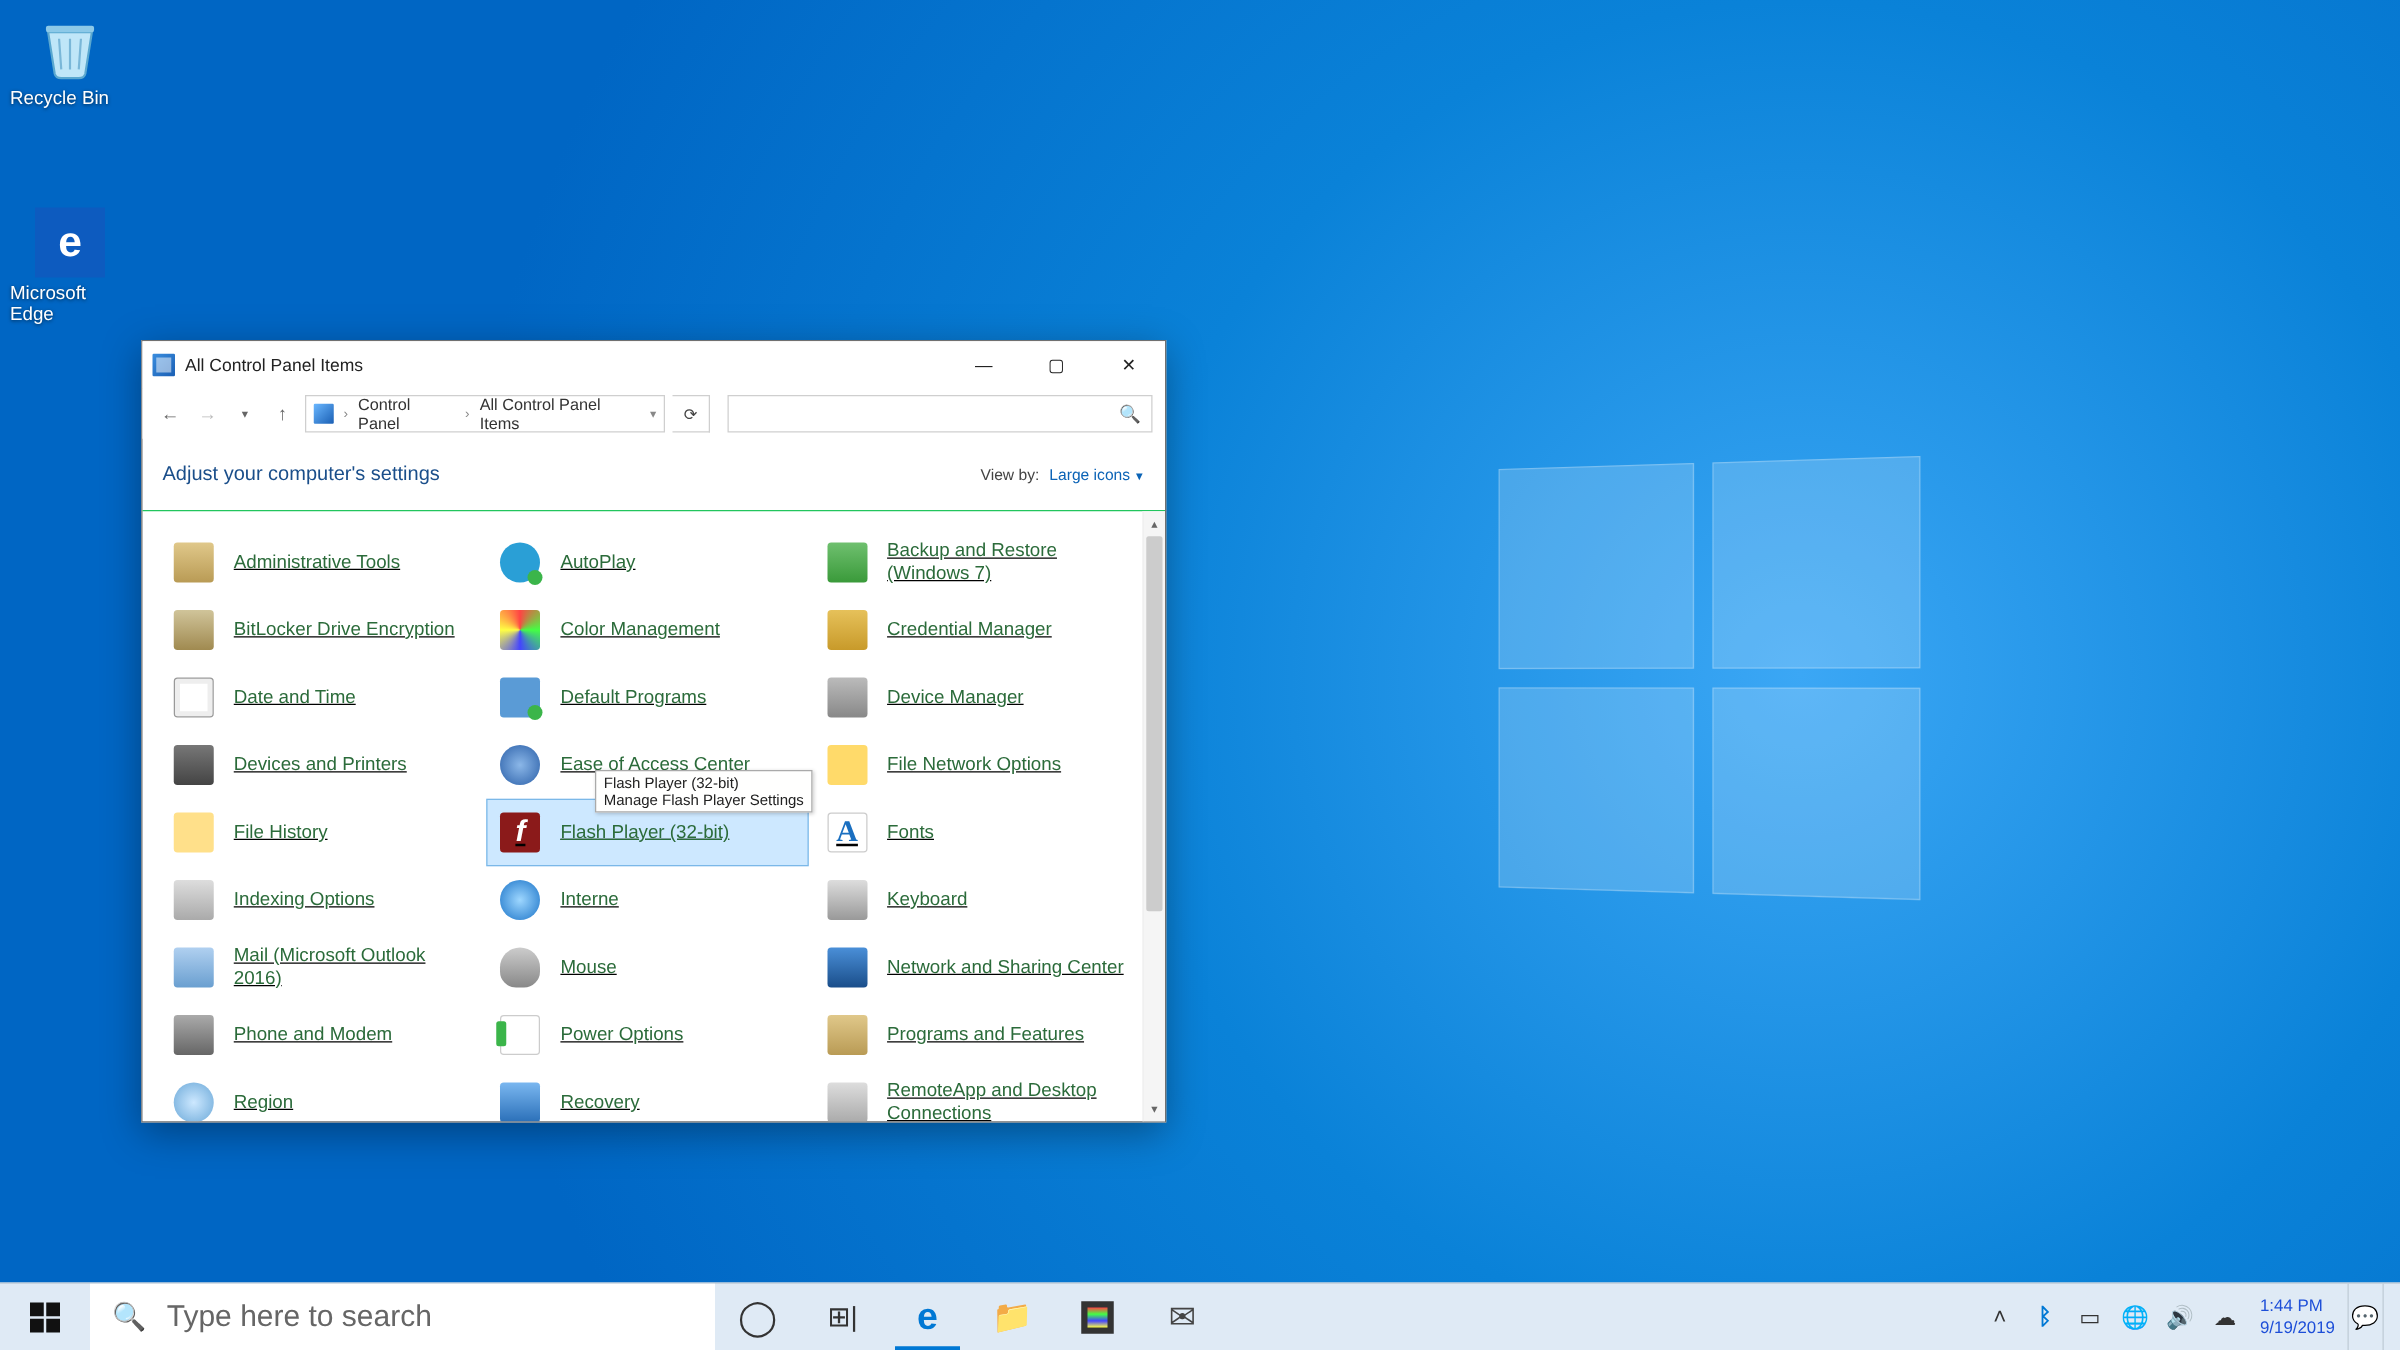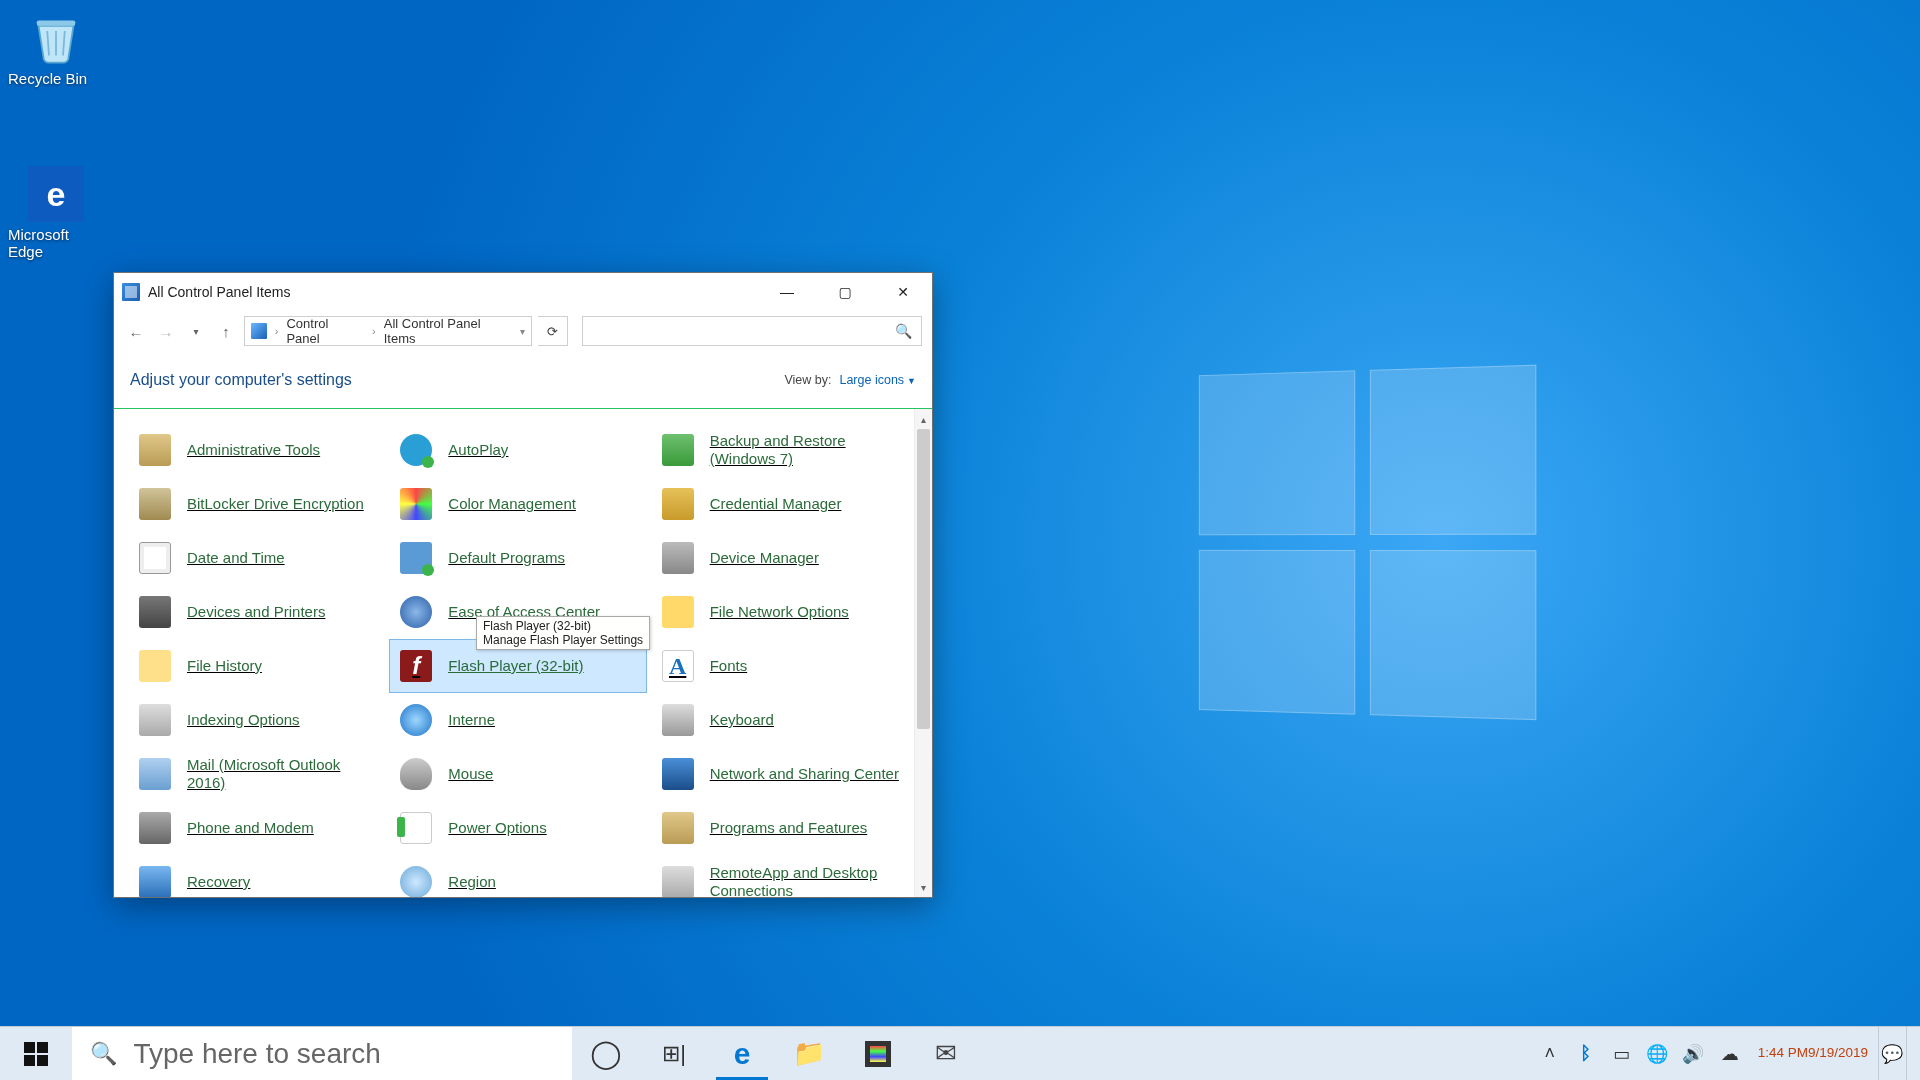--- a/index.html
+++ b/index.html
@@ -71,27 +71,27 @@
 
 .tooltip { position: absolute; background: #fffffe; border: 1px solid #aaa; padding: 2px 6px; font-size: 12px; color: #222; box-shadow: 1px 1px 3px rgba(0,0,0,0.2); z-index: 50; white-space: nowrap; }
 
 
 .taskbar { position: absolute; left: 0; right: 0; bottom: 0; height: 54px; background: #dfeaf5; display: flex; align-items: stretch; border-top: 1px solid #c0cbd6; }
 .start-btn { width: 72px; display: flex; align-items: center; justify-content: center; cursor: pointer; }
 .win-glyph { width: 24px; height: 24px; display: grid; grid-template-columns: 1fr 1fr; grid-template-rows: 1fr 1fr; gap: 2px; }
 .win-glyph span { background: #111; }
 .search-bar { flex: 0 0 500px; background: #fff; display: flex; align-items: center; padding: 0 18px; gap: 16px; cursor: text; }
 .search-bar .sicon { font-size: 22px; color: #222; }
-.search-bar .stext { font-size: 28px; color: #666; }
+.search-bar .stext { font-size: 24px; color: #666; }
 .task-icons { display: flex; align-items: center; }
 .task-icon { width: 68px; height: 100%; display: flex; align-items: center; justify-content: center; cursor: pointer; font-size: 28px; position: relative; }
 .task-icon.active::after { content:""; position:absolute; bottom:0; left:8px; right:8px; height:3px; background:#0078d4; }
 .tray { margin-left: auto; display: flex; align-items: center; padding-right: 4px; }
 .tray-icon { width: 36px; height: 100%; display: flex; align-items: center; justify-content: center; font-size: 18px; color: #333; cursor: pointer; }
-.tray-clock { display: flex; flex-direction: row; align-items: flex-start; justify-content: center; padding: 0 10px; font-size: 13.5px; color: #c2410c; cursor: pointer; line-height: 1.25; }
+.tray-clock { display: flex; flex-direction: column; align-items: flex-start; justify-content: center; padding: 0 10px; font-size: 13.5px; color: #1d4ed8; cursor: pointer; line-height: 1.25; }
 .action-center { width: 28px; height: 100%; display: flex; align-items: center; justify-content: center; font-size: 18px; color: #333; cursor: pointer; border-left: 1px solid #c0cbd6; }
 .show-desktop { width: 10px; height: 100%; border-left: 1px solid #c0cbd6; cursor: pointer; }
 
 
 .pi { width: 32px; height: 32px; border-radius: 3px; }
 .pi-admin { background: linear-gradient(#e0c88a,#b99b55);}
 .pi-autoplay { background: #2a9fd6; position:relative; border-radius:50%;}
 .pi-autoplay::after{content:"";position:absolute;right:-2px;bottom:-2px;width:12px;height:12px;border-radius:50%;background:#3bb54a;}
 .pi-backup { background: linear-gradient(#6fc06f,#3a9a3a);}
 .pi-bitlocker { background: linear-gradient(#d0c49a,#a08a50);}
@@ -328,29 +328,29 @@
               <div class="txt">Power Options</div>
             </div>
             <div class="item">
               <div class="icon">
                 <div class="pi pi-programs"></div>
               </div>
               <div class="txt">Programs and Features</div>
             </div>
             <div class="item">
               <div class="icon">
+                <div class="pi pi-region"></div>
+              </div>
+              <div class="txt">Region</div>
+            </div>
+            <div class="item">
+              <div class="icon">
                 <div class="pi pi-recovery"></div>
               </div>
               <div class="txt">Recovery</div>
-            </div>
-            <div class="item">
-              <div class="icon">
-                <div class="pi pi-region"></div>
-              </div>
-              <div class="txt">Region</div>
             </div>
             <div class="item">
               <div class="icon">
                 <div class="pi pi-remote"></div>
               </div>
               <div class="txt two">RemoteApp and Desktop Connections</div>
             </div>
           </div>
         <div class="tooltip" style="left:362px; top:207px;">
           <div>Flash Player (32-bit)</div>

